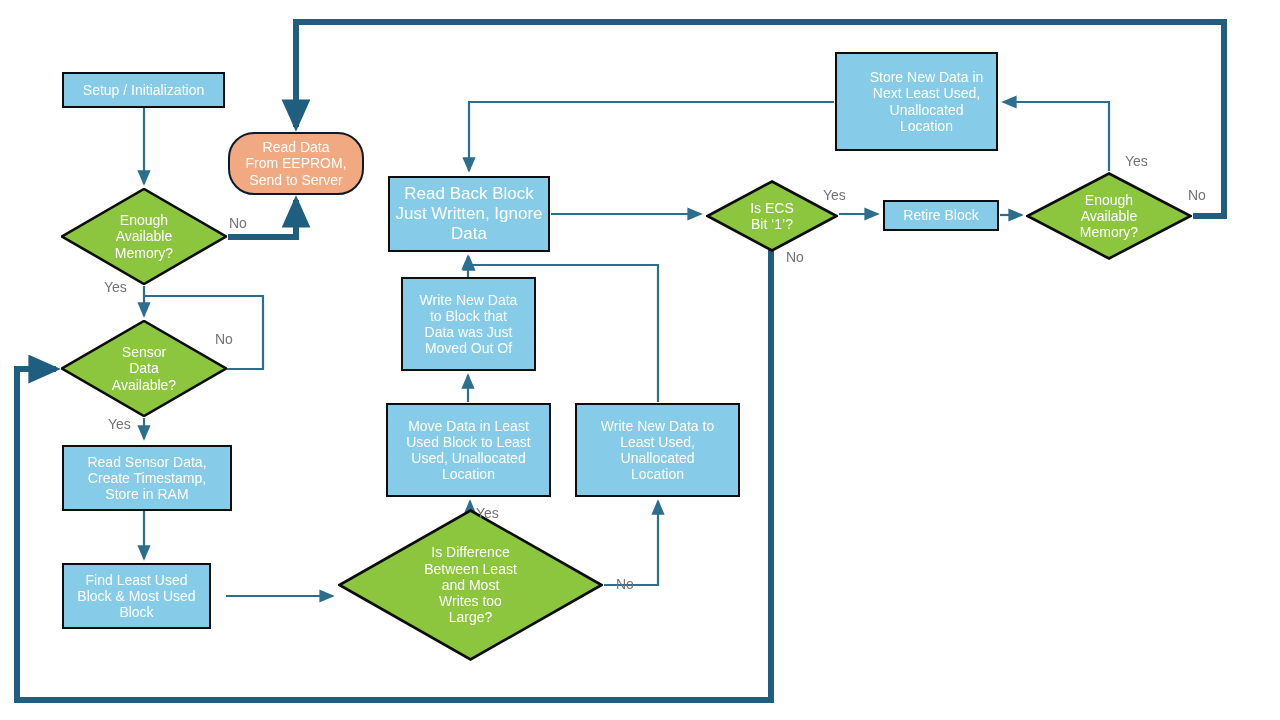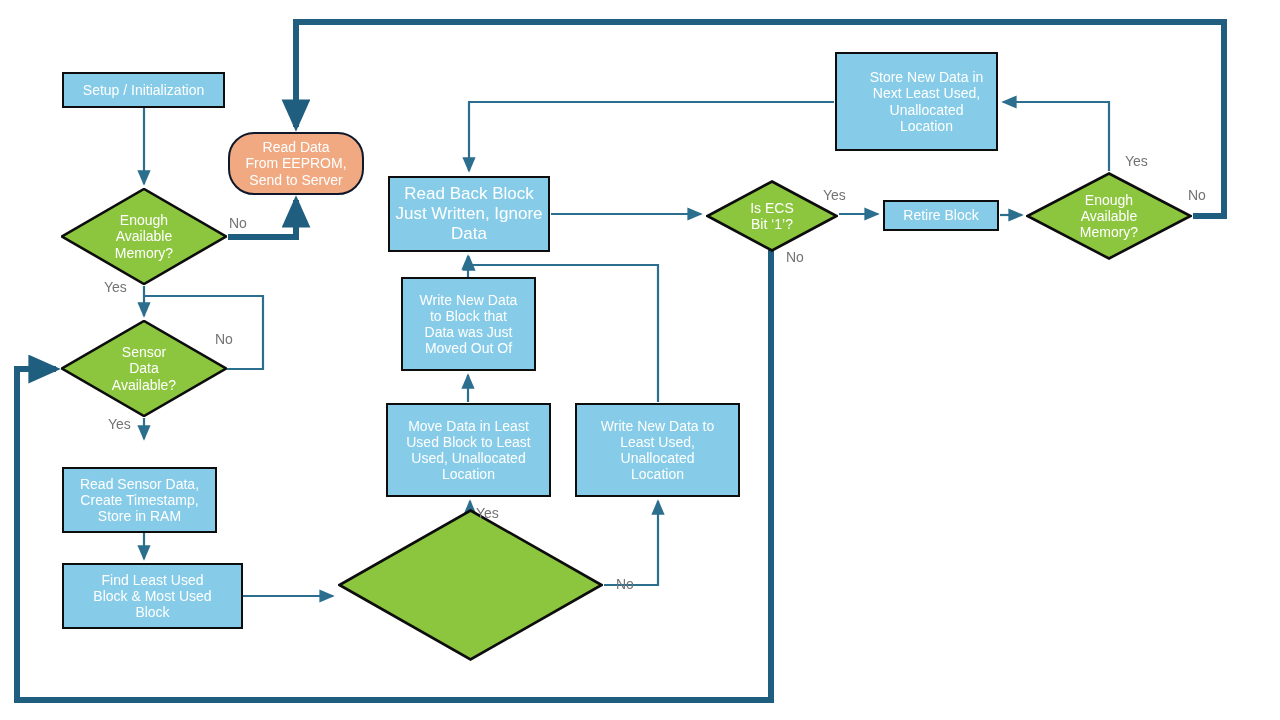--- a/index.html
+++ b/index.html
@@ -129,36 +129,41 @@
 
   <div class="node dec" style="left:61px;top:320px;width:166px;height:97px;font-size:14px;">
     <svg viewBox="0 0 166 97" preserveAspectRatio="none">
       <polygon points="83,1 165,48.5 83,96 1,48.5" fill="#8CC63F" stroke="#0d0d0d" stroke-width="2.6"></polygon>
     </svg>
     <span class="dectext">Sensor
 Data
 Available?</span>
   </div>
 
-  <div class="node proc" style="left:62px;top:467px;width:155px;height:66px;font-size:14px;">
+  <div class="node proc" style="left:62px;top:445px;width:170px;height:66px;font-size:14px;">
     <span>Read Sensor Data,
 Create Timestamp,
 Store in RAM</span>
   </div>
 
-  <div class="node proc" style="left:62px;top:563px;width:181px;height:66px;font-size:14px;">
+  <div class="node proc" style="left:62px;top:563px;width:149px;height:66px;font-size:14px;">
     <span>Find Least Used
 Block &amp; Most Used
 Block</span>
   </div>
 
   <div class="node dec" style="left:338px;top:509px;width:265px;height:152px;font-size:14px;">
     <svg viewBox="0 0 265 152" preserveAspectRatio="none">
       <polygon points="132.5,1.5 263.5,76 132.5,150.5 1.5,76" fill="#8CC63F" stroke="#0d0d0d" stroke-width="2.6"></polygon>
     </svg>
+    <span class="dectext">Is Difference
+Between Least
+and Most
+Writes too
+Large?</span>
   </div>
 
   <div class="node proc" style="left:386px;top:403px;width:165px;height:94px;font-size:14px;">
     <span>Move Data in Least
 Used Block to Least
 Used, Unallocated
 Location</span>
   </div>
 
   <div class="node proc" style="left:575px;top:403px;width:165px;height:94px;font-size:14px;">

